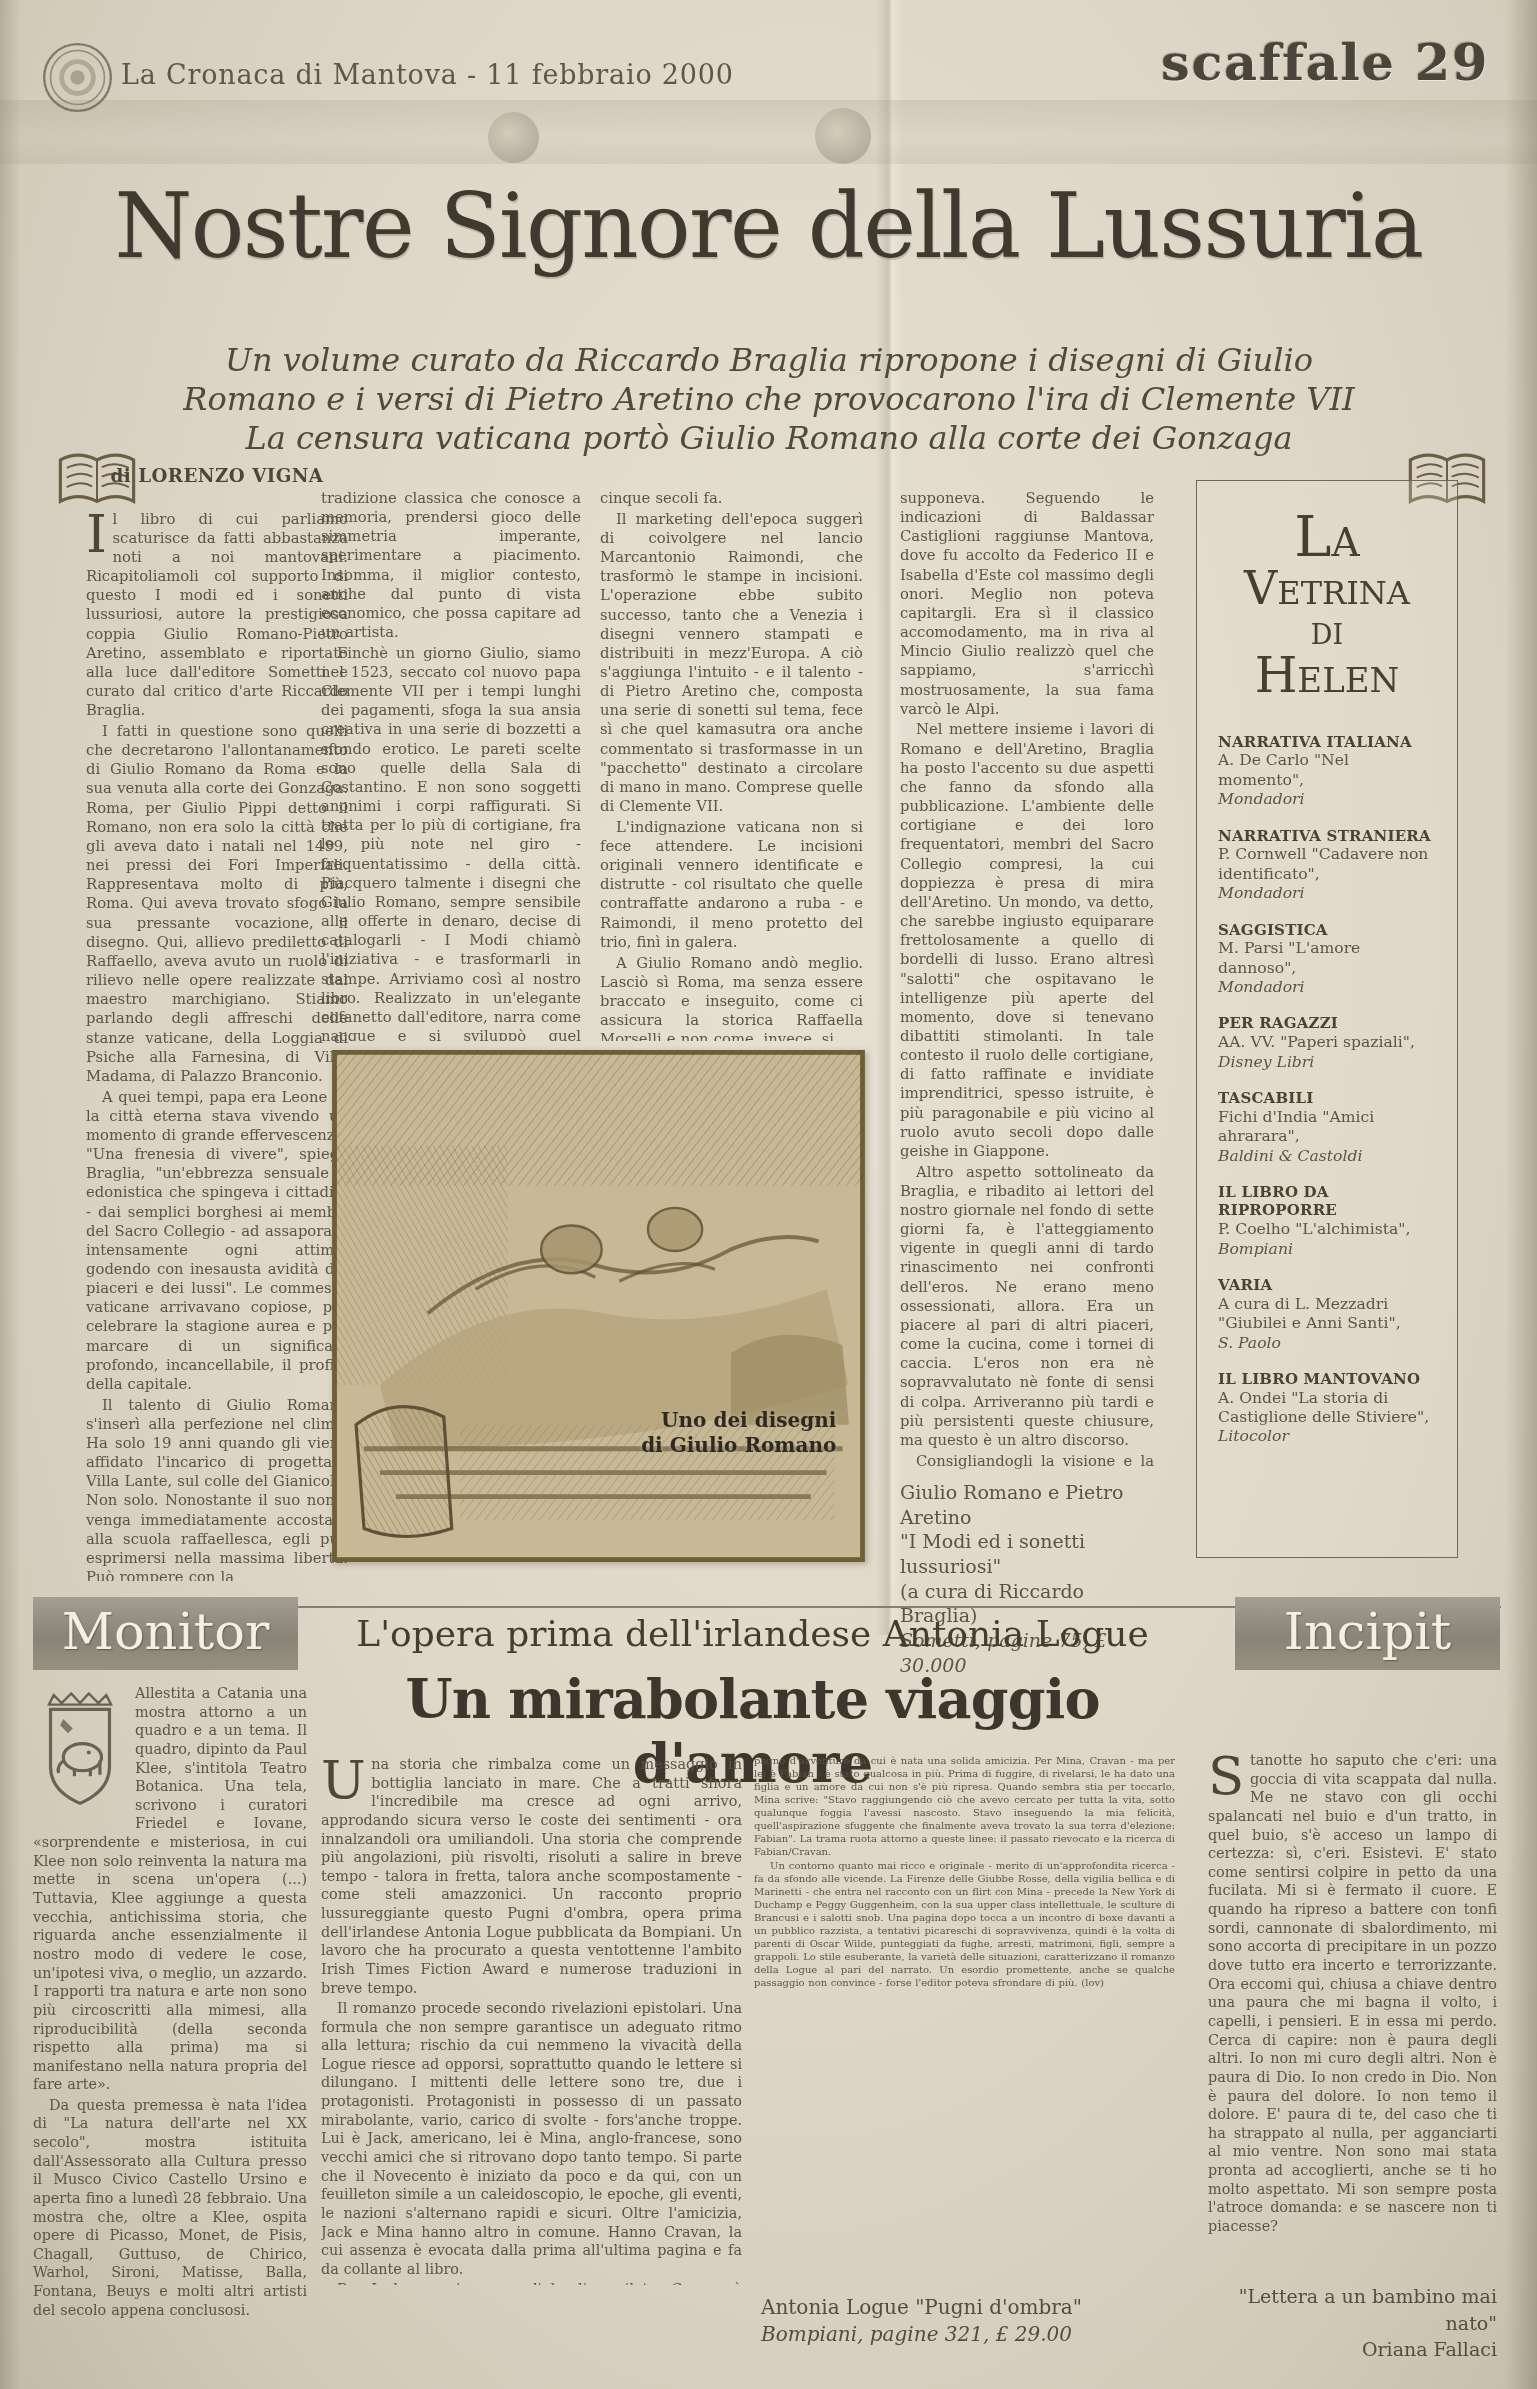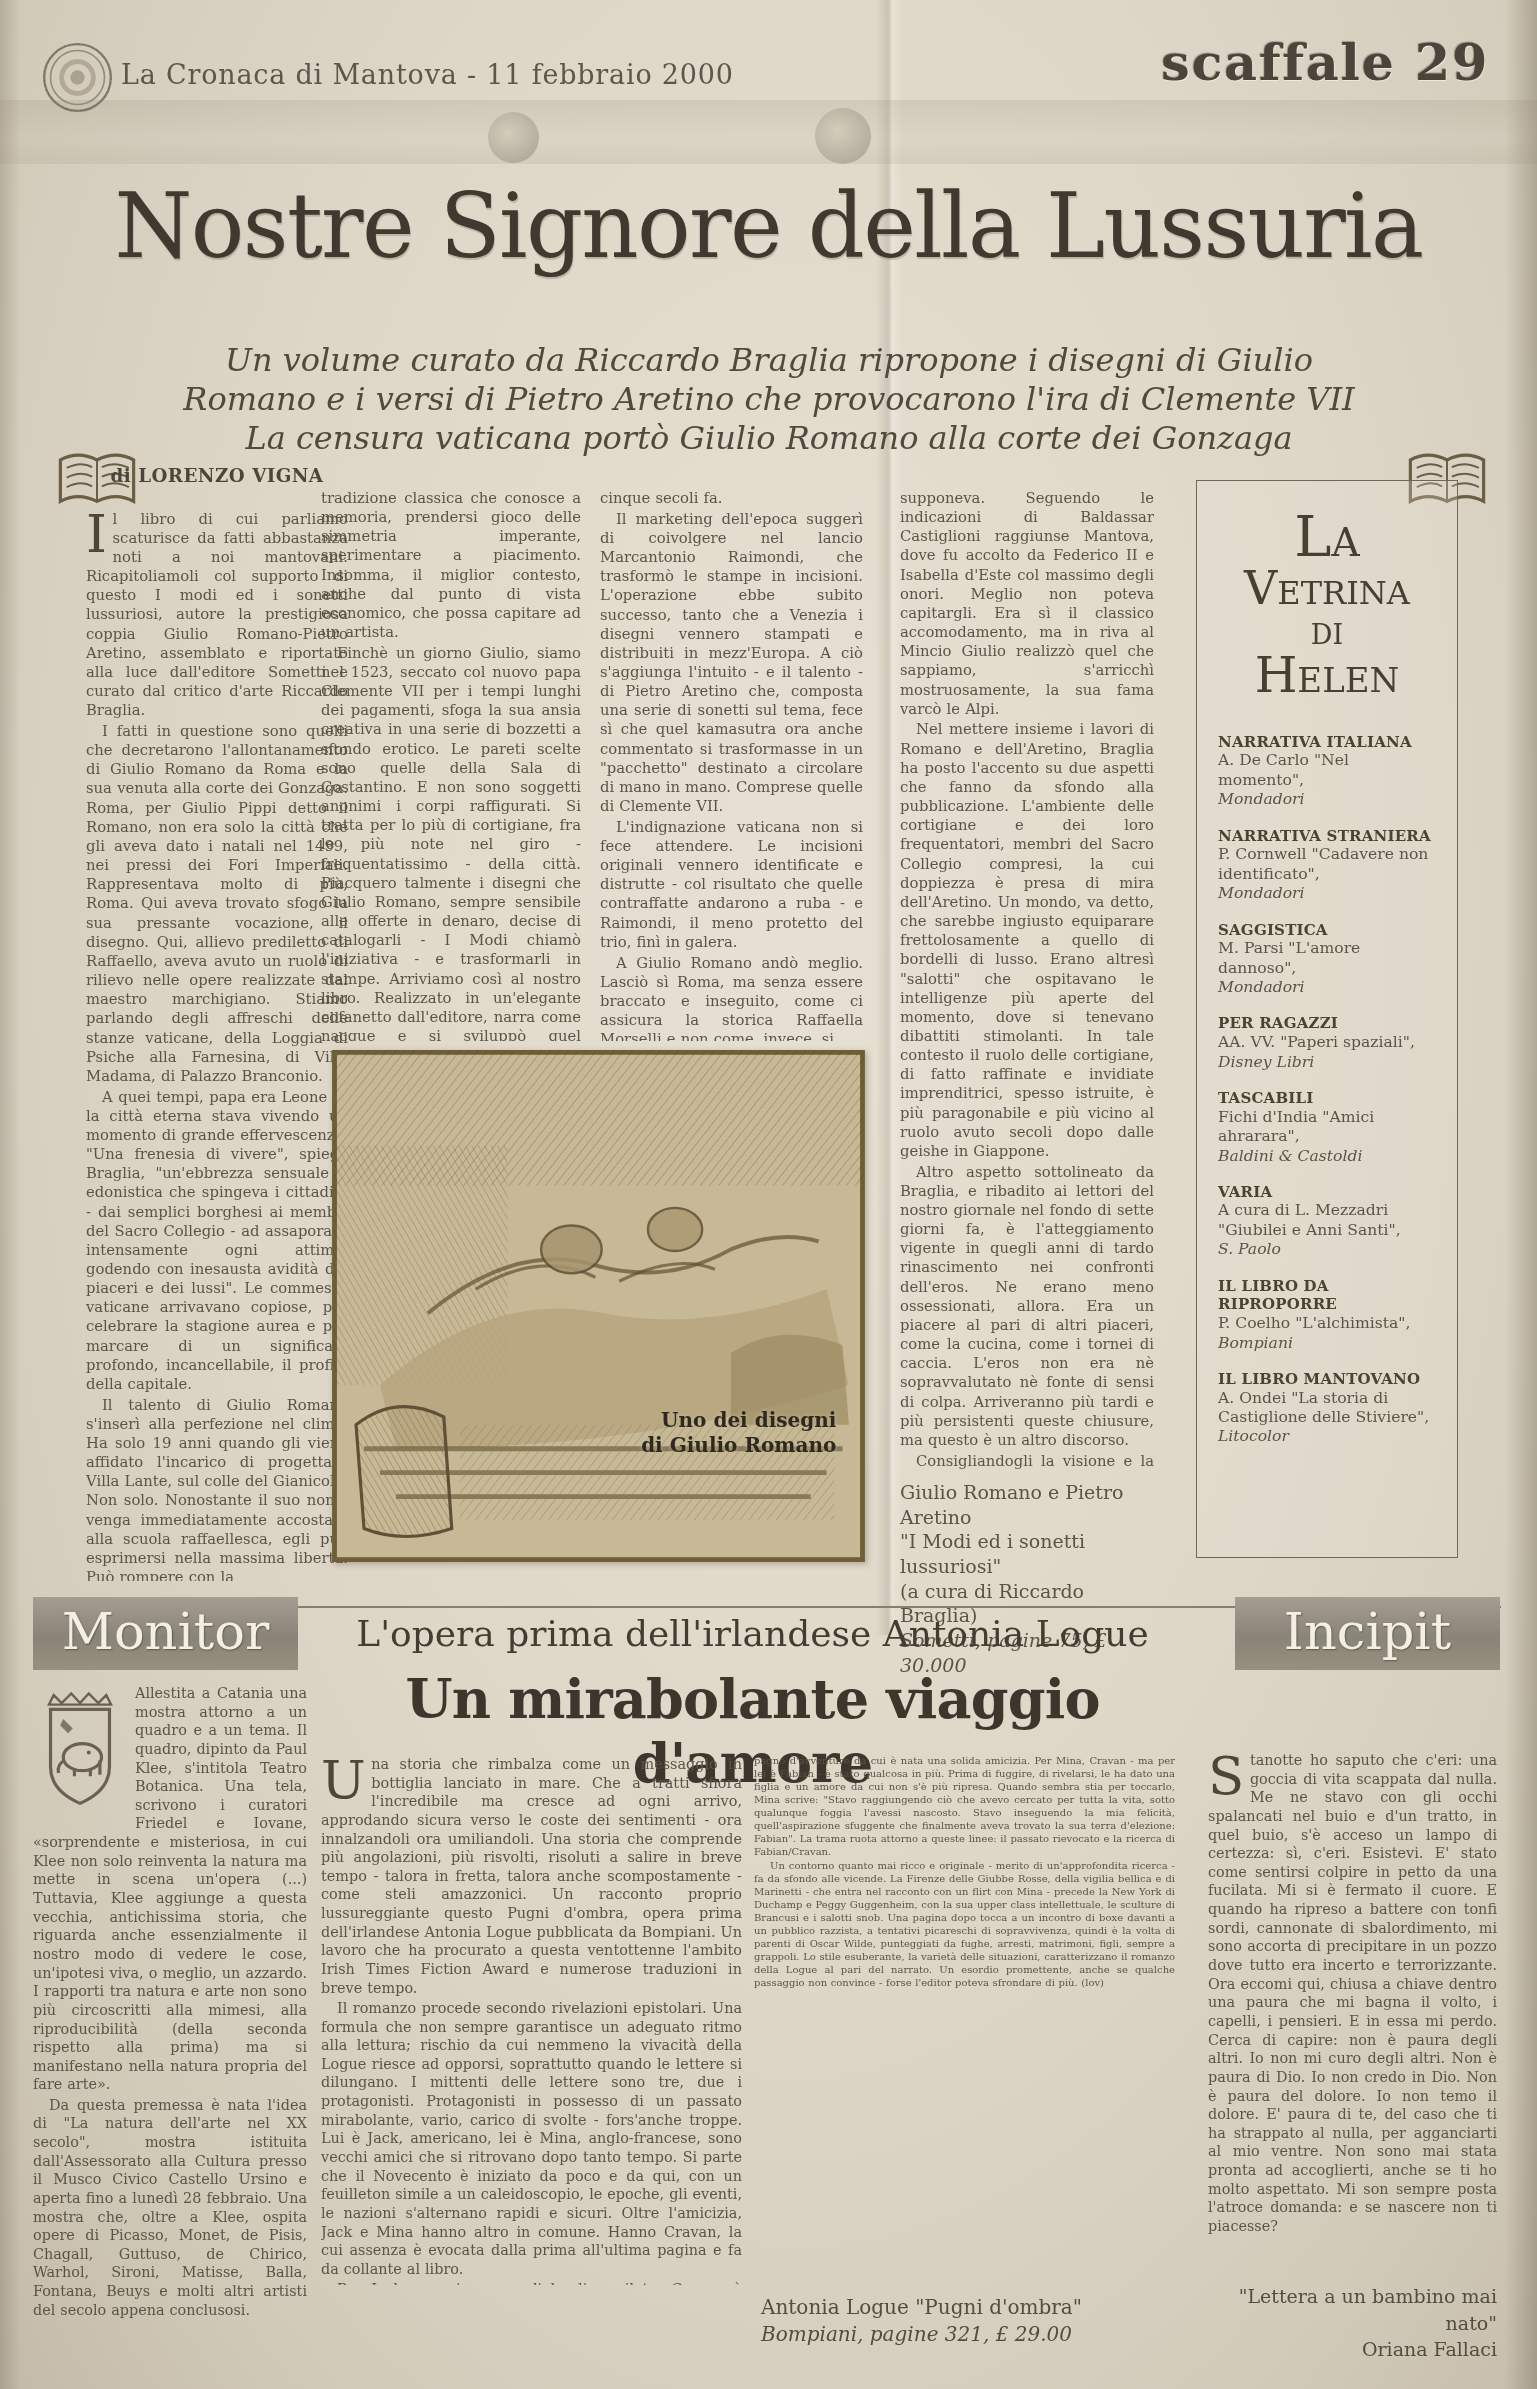--- a/index.html
+++ b/index.html
@@ -210,28 +210,28 @@
       <div class="vet-cat">PER RAGAZZI</div>
       <div>AA. VV. "Paperi spaziali",</div>
       <div class="vet-pub">Disney Libri</div>
     </div>
     <div class="vet-entry">
       <div class="vet-cat">TASCABILI</div>
       <div>Fichi d'India "Amici ahrarara",</div>
       <div class="vet-pub">Baldini &amp; Castoldi</div>
     </div>
     <div class="vet-entry">
+      <div class="vet-cat">IL LIBRO DA RIPROPORRE</div>
+      <div>P. Coelho "L'alchimista",</div>
+      <div class="vet-pub">Bompiani</div>
+    </div>
+    <div class="vet-entry">
       <div class="vet-cat">VARIA</div>
       <div>A cura di L. Mezzadri "Giubilei e Anni Santi",</div>
       <div class="vet-pub">S. Paolo</div>
-    </div>
-    <div class="vet-entry">
-      <div class="vet-cat">IL LIBRO DA RIPROPORRE</div>
-      <div>P. Coelho "L'alchimista",</div>
-      <div class="vet-pub">Bompiani</div>
     </div>
     <div class="vet-entry">
       <div class="vet-cat">IL LIBRO MANTOVANO</div>
       <div>A. Ondei "La storia di Castiglione delle Stiviere",</div>
       <div class="vet-pub">Litocolor</div>
     </div>
   </div>
 
   <div class="rule-h"></div>
   <div class="graybox monitor-box">Monitor</div>

